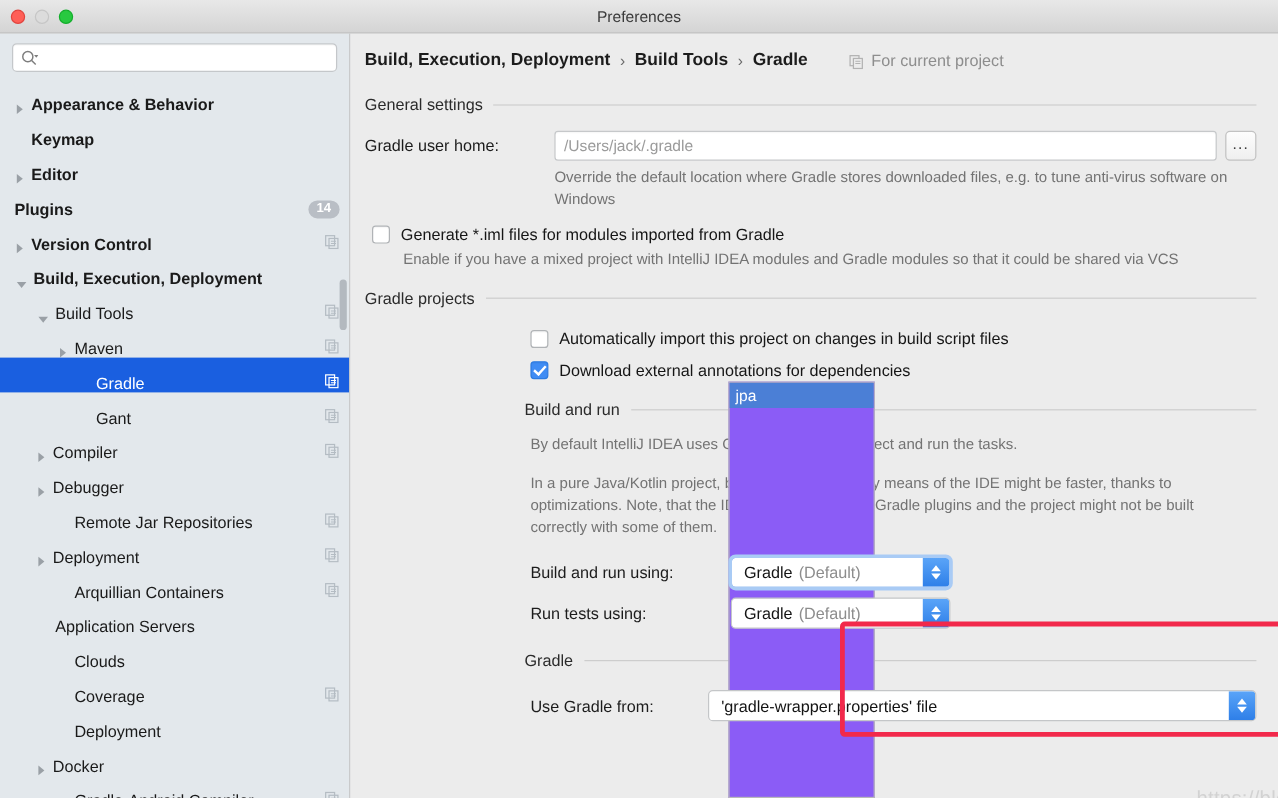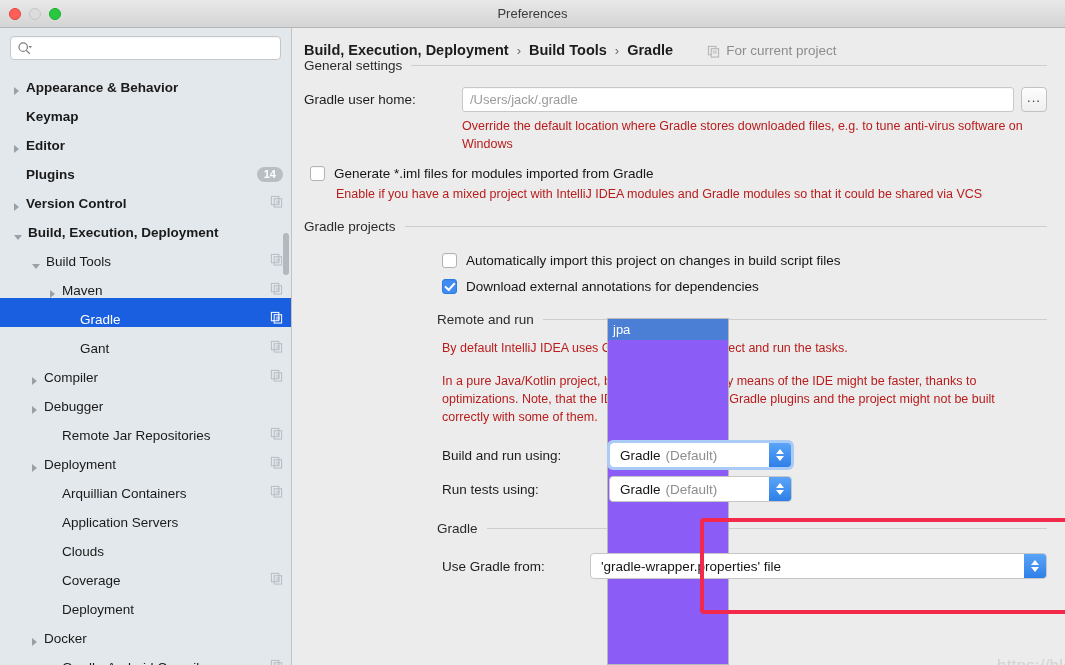--- a/index.html
+++ b/index.html
@@ -109,21 +109,21 @@
   .sec {
     display: flex; align-items: center; gap: 9px;
     font-size: 13.5px; color: #2b2b2b;
     margin: 0 18px 0 12px;
   }
   .sec .line { flex: 1; height: 1px; background: #cdcdcd; }
 
   .row { display: flex; align-items: center; }
   .fl-label { font-size: 13.5px; color: #1c1c1c; }
   .hint {
-    font-size: 12.5px; color: #b91c1c; line-height: 1.42;
+    font-size: 12.5px; color: #737373; line-height: 1.42;
   }
   .textfield {
     background: #fff; border: 1px solid #c6c8ca; border-radius: 3px;
     height: 25px; display: flex; align-items: center; padding: 0 7px;
     font-size: 13px; color: #9b9b9b;
     box-shadow: inset 0 1px 1px rgba(0,0,0,.03);
   }
   .dots-btn {
     width: 26px; height: 25px; border: 1px solid #c2c2c2; border-radius: 4px;
     background: linear-gradient(to bottom,#fdfdfd,#efefef);
@@ -234,21 +234,21 @@
         <div class="node bold" style="padding-left: 14px;">
           <span class="arrow none"></span>
           <span class="label">Keymap</span>
           <span class="tail"></span>
         </div>
         <div class="node bold" style="padding-left: 14px;">
           <span class="arrow "></span>
           <span class="label">Editor</span>
           <span class="tail"></span>
         </div>
-        <div class="node bold" style="padding-left: 14px;">
+        <div class="node bold" style="padding-left: 0;">
           <span class="arrow none"></span>
           <span class="label">Plugins</span>
           <span class="tail">
             <span class="badge">14</span>
           </span>
         </div>
         <div class="node bold" style="padding-left: 14px;">
           <span class="arrow "></span>
           <span class="label">Version Control</span>
           <span class="tail">
@@ -359,21 +359,21 @@
           <span class="label">Arquillian Containers</span>
           <span class="tail">
             <span class="copy-ico" style="color: rgb(125, 136, 147);"><svg width="13" height="13" viewBox="0 0 14 14">
   <rect x="1.5" y="1.5" width="8" height="9" fill="none" stroke="currentColor" stroke-width="1.1"></rect>
   <rect x="4.5" y="4" width="8" height="9" fill="none" stroke="currentColor" stroke-width="1.1"></rect>
   <line x1="6.2" y1="6.6" x2="10.8" y2="6.6" stroke="currentColor" stroke-width=".9"></line>
   <line x1="6.2" y1="8.6" x2="10.8" y2="8.6" stroke="currentColor" stroke-width=".9"></line>
               </svg></span>
           </span>
         </div>
-        <div class="node" style="padding-left: 50px;">
+        <div class="node" style="padding-left: 34px;">
           <span class="arrow none"></span>
           <span class="label">Application Servers</span>
           <span class="tail"></span>
         </div>
         <div class="node" style="padding-left: 50px;">
           <span class="arrow none"></span>
           <span class="label">Clouds</span>
           <span class="tail"></span>
         </div>
         <div class="node" style="padding-left: 50px;">
@@ -426,21 +426,21 @@
         <svg width="13" height="13" viewBox="0 0 14 14">
           <rect x="1.5" y="1.5" width="8" height="9" fill="none" stroke="#b2b2b2" stroke-width="1.1"></rect>
           <rect x="4.5" y="4" width="8" height="9" fill="#ececec" stroke="#b2b2b2" stroke-width="1.1"></rect>
           <line x1="6.2" y1="6.6" x2="10.8" y2="6.6" stroke="#b2b2b2" stroke-width=".9"></line>
           <line x1="6.2" y1="8.6" x2="10.8" y2="8.6" stroke="#b2b2b2" stroke-width=".9"></line>
         </svg>
         <span>For current project</span>
       </span>
     </div>
 
-    <div class="sec" style="text-align:center;">
+    <div class="sec" style="margin-top:22px;text-align:center;">
       <span>General settings</span>
       <span class="line"></span>
     </div>
 
     <div class="row" style="margin:14px 18px 0 12px;">
       <span class="fl-label" style="width:158px;">Gradle user home:</span>
       <div class="textfield" style="flex:1;">
         <span>/Users/jack/.gradle</span>
       </div>
       <div class="dots-btn" style="margin-left:7px;">...</div>
@@ -466,21 +466,21 @@
     <div class="row" style="margin:19px 0 0 150px; gap:9px;">
       <span class="cbox"></span>
       <span class="cb-label">Automatically import this project on changes in build script files</span>
     </div>
     <div class="row" style="margin:11px 0 0 150px; gap:9px;">
       <span class="cbox on"></span>
       <span class="cb-label">Download external annotations for dependencies</span>
     </div>
 
     <div class="sec" style="margin:18px 18px 0 145px;">
-      <span>Remote and run</span>
+      <span>Build and run</span>
       <span class="line"></span>
     </div>
 
     <div class="hint" style="margin:13px 24px 0 150px;">By default IntelliJ IDEA uses Gradle to build the project and run the tasks.</div>
     <div class="hint" style="margin:15px 24px 0 150px;">In a pure Java/Kotlin project, building and running by means of the IDE might be faster, thanks to optimizations. Note, that the IDE doesn't support all Gradle plugins and the project might not be built correctly with some of them.</div>
 
     <div class="row" style="margin:16px 0 0 150px;">
       <span class="fl-label" style="width:167px;">Build and run using:</span>
       <div class="popup focus" style="width:183px;">
         <span class="val">

